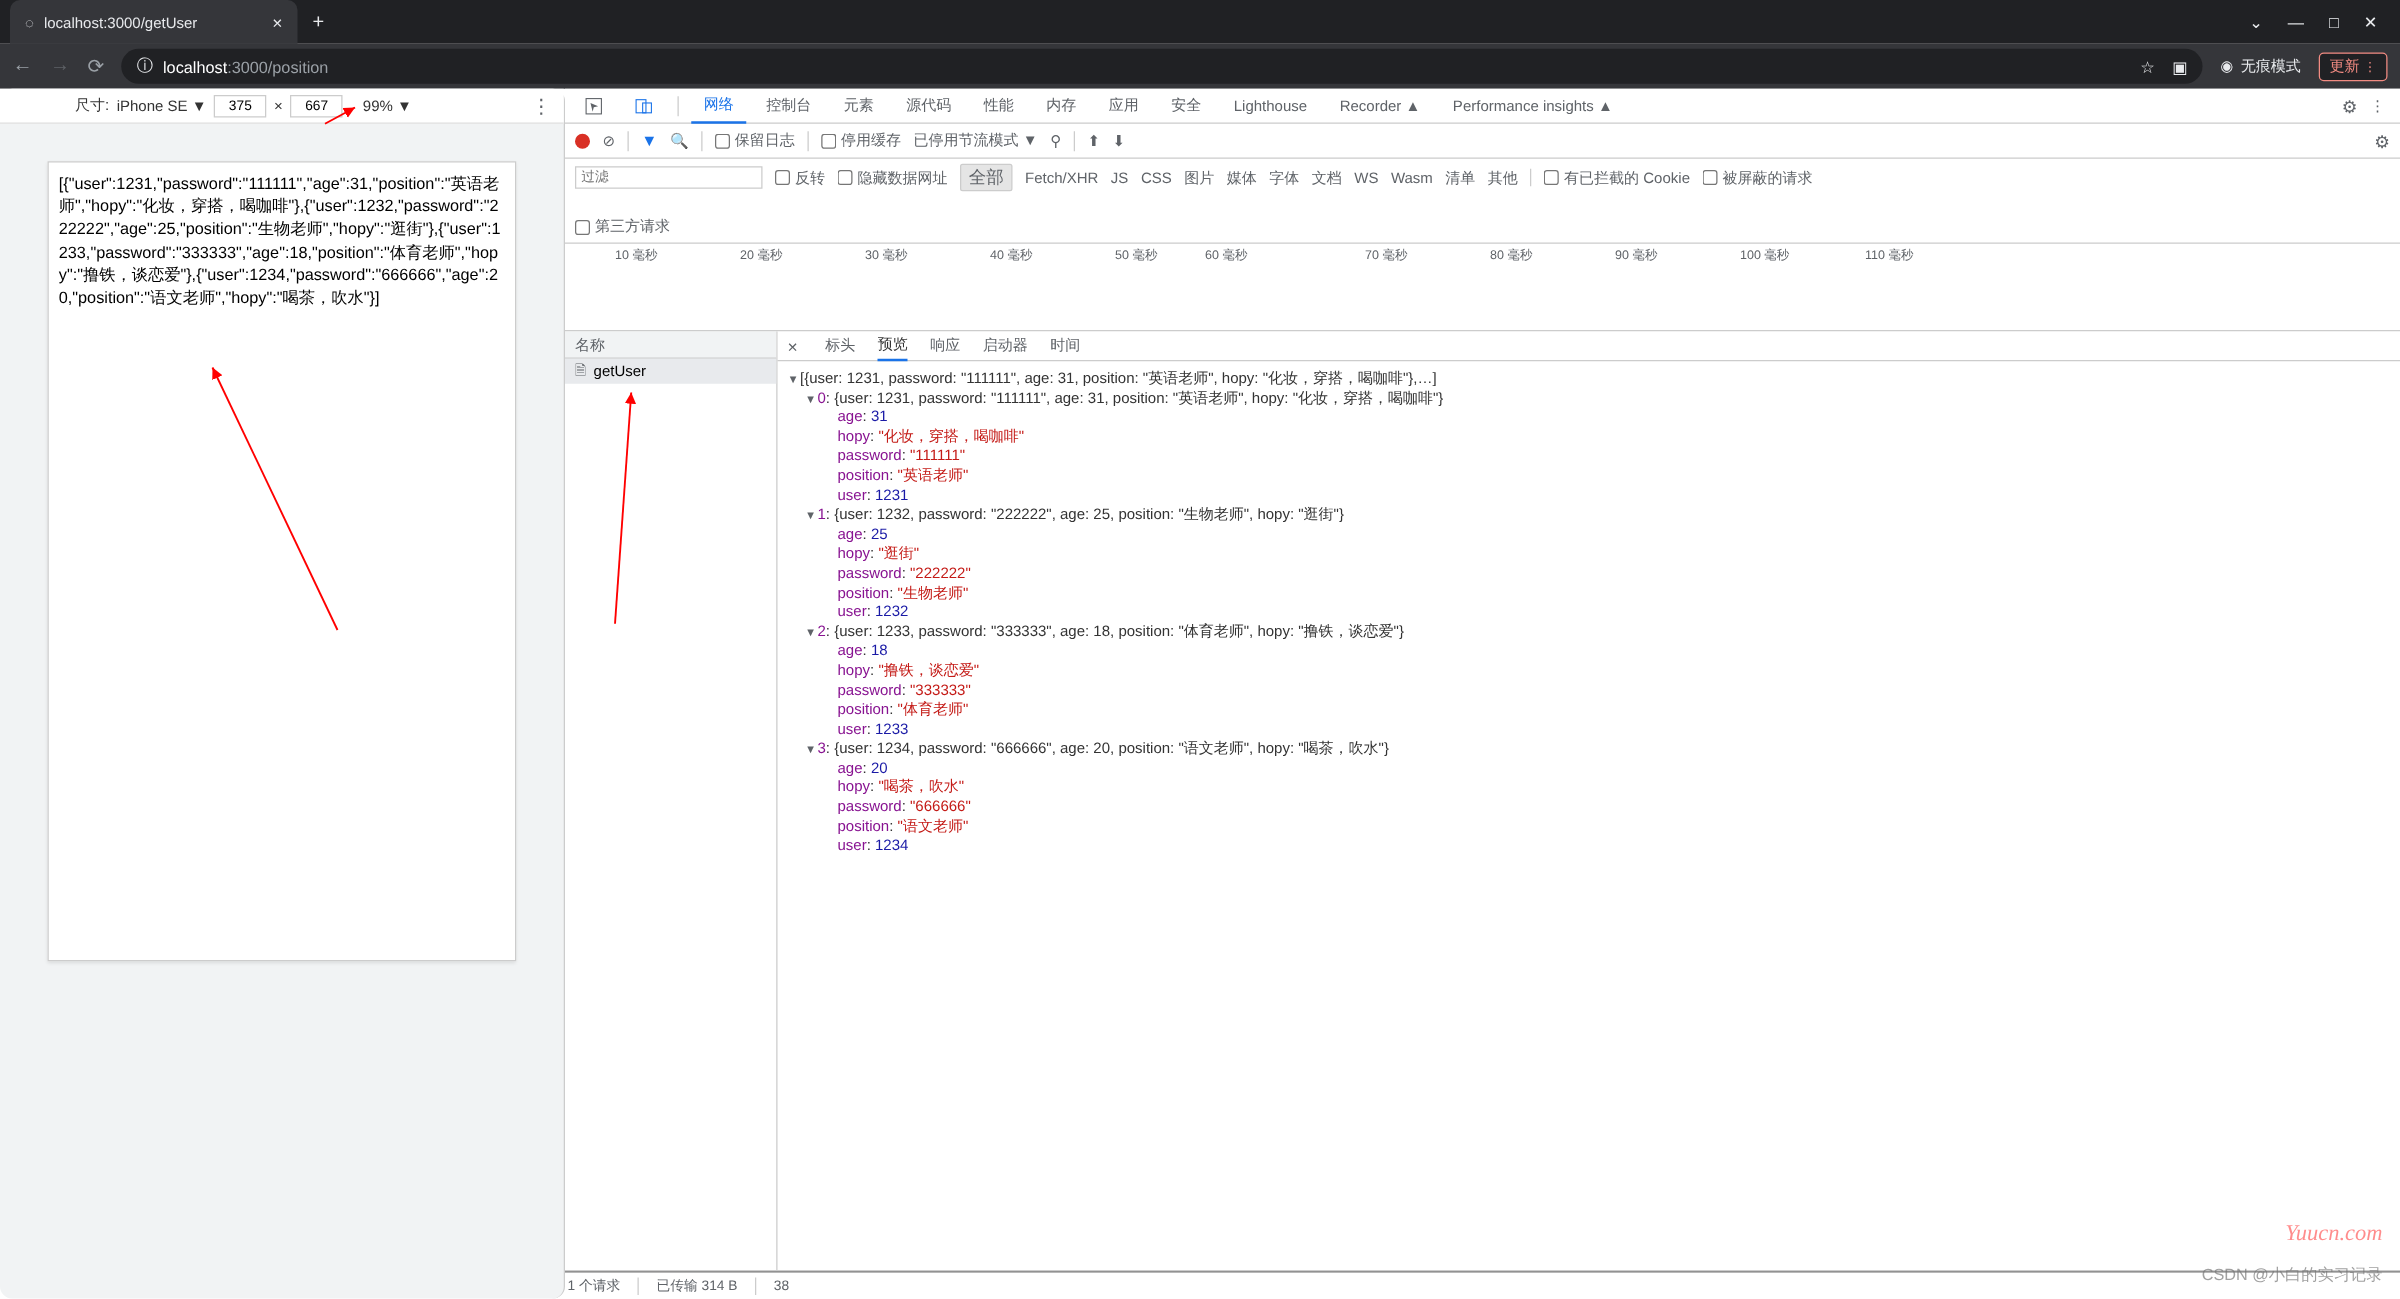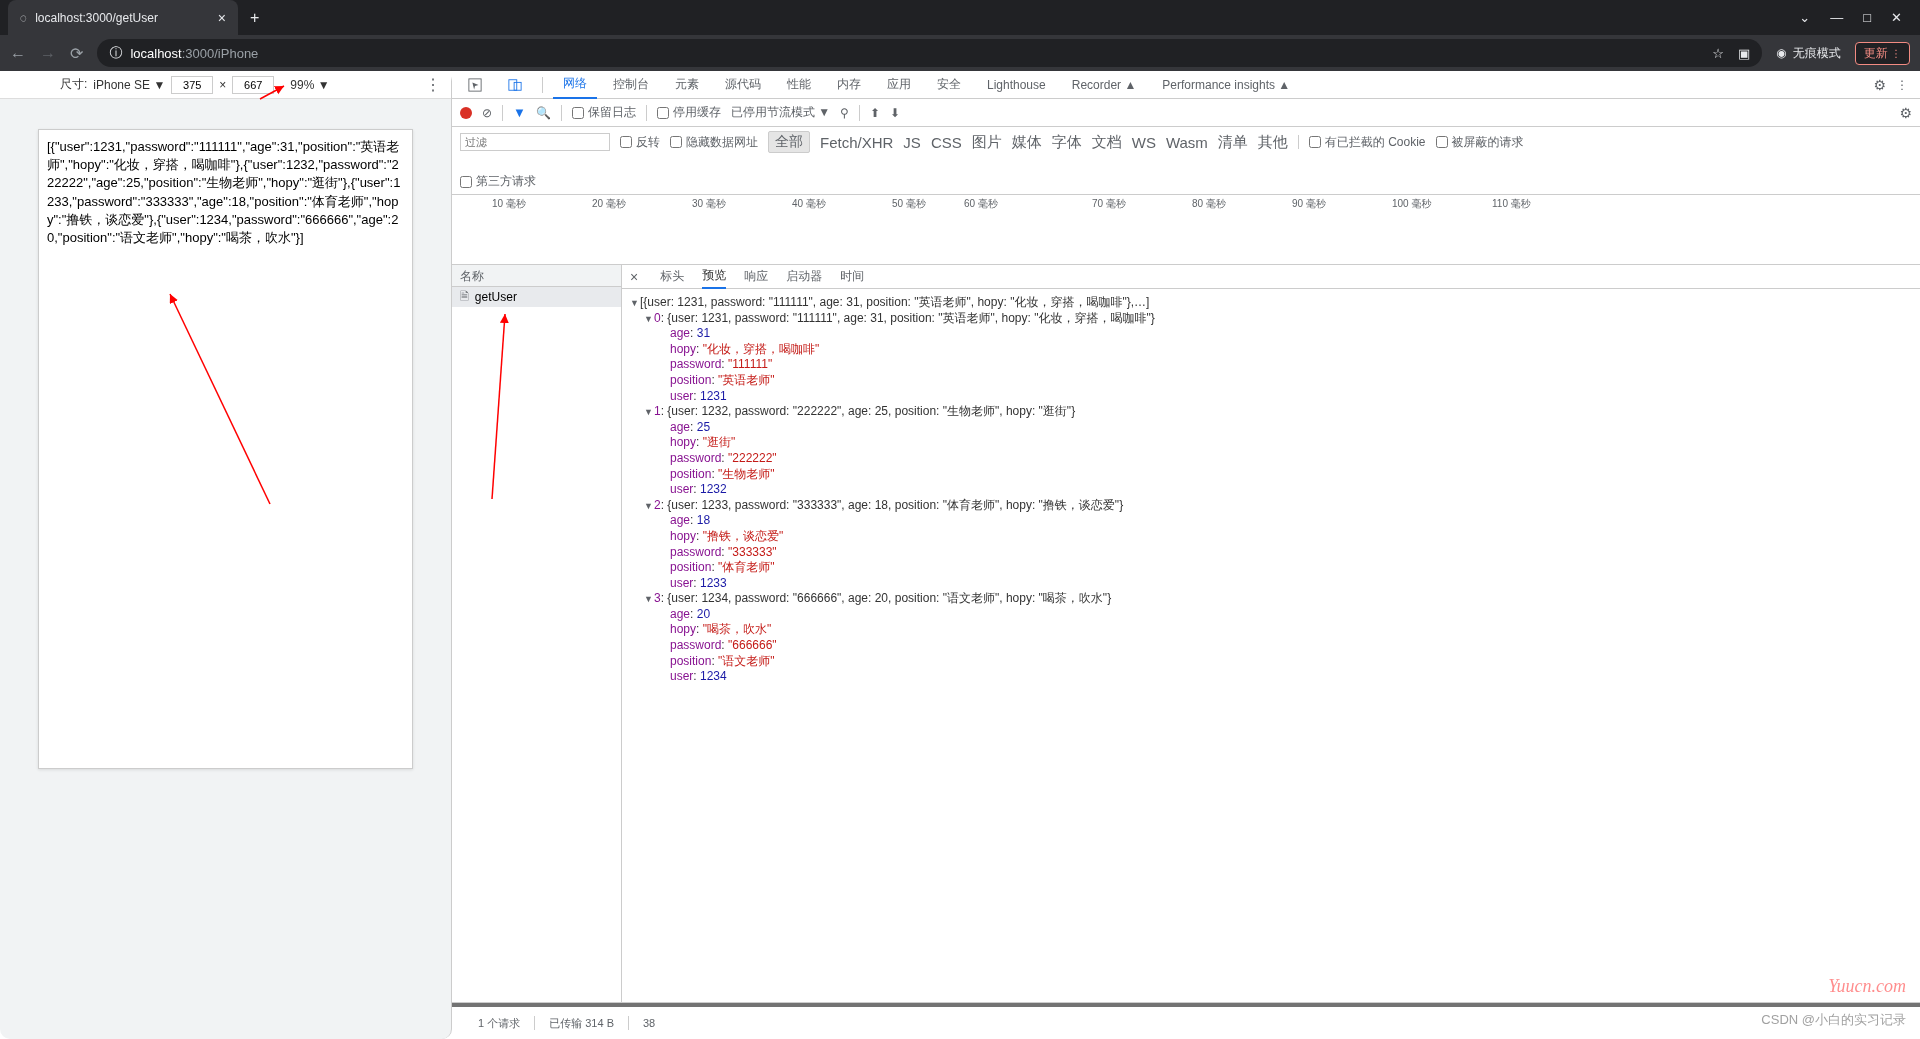--- a/index.html
+++ b/index.html
@@ -43,21 +43,21 @@
 
 .net-toolbar { height: 28px; border-bottom: 1px solid #ccc; display: flex; align-items: center; gap: 10px; padding: 0 8px; font-size: 12px; color: #5f6368; }
 .rec-dot { width: 12px; height: 12px; border-radius: 50%; background: #d93025; }
 .cb { display: flex; align-items: center; gap: 4px; }
 .cb input { width: 12px; height: 12px; }
 .filter-icon { color: #1a73e8; font-size: 13px; }
 
 .net-filters { border-bottom: 1px solid #ccc; padding: 4px 8px; font-size: 12px; color: #5f6368; display: flex; flex-wrap: wrap; gap: 10px; align-items: center; }
 .filter-input { width: 150px; height: 18px; border: 1px solid #ccc; padding: 0 4px; font-size: 11px; }
 .pill { padding: 1px 6px; border: 1px solid #ccc; border-radius: 2px; font-size: 14px; background: #e5e5e5; }
-.flink { font-size: 15px; text-align: center; }
+.flink { font-size: 12px; text-align: center; }
 
 .timeline { height: 70px; border-bottom: 1px solid #ccc; position: relative; font-size: 10px; color: #5f6368; }
 .tl-label { position: absolute; top: 2px; }
 
 .net-body { flex: 1; display: flex; border-bottom: 1px solid #ccc; overflow: hidden; }
 .req-list { width: 170px; border-right: 1px solid #ccc; font-size: 12px; }
 .req-header { height: 22px; border-bottom: 1px solid #ccc; padding: 3px 8px; color: #5f6368; background: #f1f3f4; }
 .req-item { height: 20px; display: flex; align-items: center; gap: 6px; padding: 0 8px; background: #dbe7fb80; }
 .req-item.sel { background: #e8eaed; }
 .file-icon { color: #5f6368; font-size: 11px; }
@@ -70,21 +70,21 @@
 .preview { flex: 1; padding: 6px 8px; font-family: Consolas, Menlo, monospace; font-size: 12px; line-height: 1.3; overflow: auto; }
 .tri { color: #5f6368; font-size: 9px; display: inline-block; width: 10px; }
 .pv-line { white-space: nowrap; }
 .key { color: #881391; }
 .num { color: #1a1aa6; }
 .str { color: #c41a16; }
 .plain { color: #333; }
 .ind1 { padding-left: 14px; }
 .ind2 { padding-left: 40px; }
 
-.statusbar { height: 36px; border-top: 4px solid #737373; font-size: 11px; color: #5f6368; display: flex; align-items: center; gap: 14px; padding: 0 26px; }
+.statusbar { height: 22px; border-top: 1px solid #737373; font-size: 11px; color: #5f6368; display: flex; align-items: center; gap: 14px; padding: 0 2px; }
 
 
 .arrow { position: absolute; pointer-events: none; }
 .watermark { position: absolute; right: 14px; bottom: 42px; color: rgba(255,0,0,0.45); font-size: 18px; font-style: italic; font-family: Georgia, serif; }
 .csdn { position: absolute; right: 14px; bottom: 10px; color: rgba(120,120,120,0.7); font-size: 13px; }
 </style>
 </head>
 <body>
 
 <div class="titlebar">
@@ -101,21 +101,21 @@
     <span>✕</span>
   </div>
 </div>
 
 <div class="navbar">
   <span class="nav-icon">←</span>
   <span class="nav-icon" style="opacity:.4">→</span>
   <span class="nav-icon">⟳</span>
   <div class="addrbar">
     <span>ⓘ</span>
-    <span><span class="host">localhost</span><span class="path">:3000/iPhone</span></span>
+    <span><span class="host">localhost</span><span class="path">:3000/position</span></span>
     <div class="addrbar-right">
       <span>☆</span>
       <span>▣</span>
     </div>
   </div>
   <div class="incog">
     <span>◉</span>
     <span>无痕模式</span>
   </div>
   <span class="update-btn"><span>更新</span> <span style="font-size:10px">⋮</span></span>

